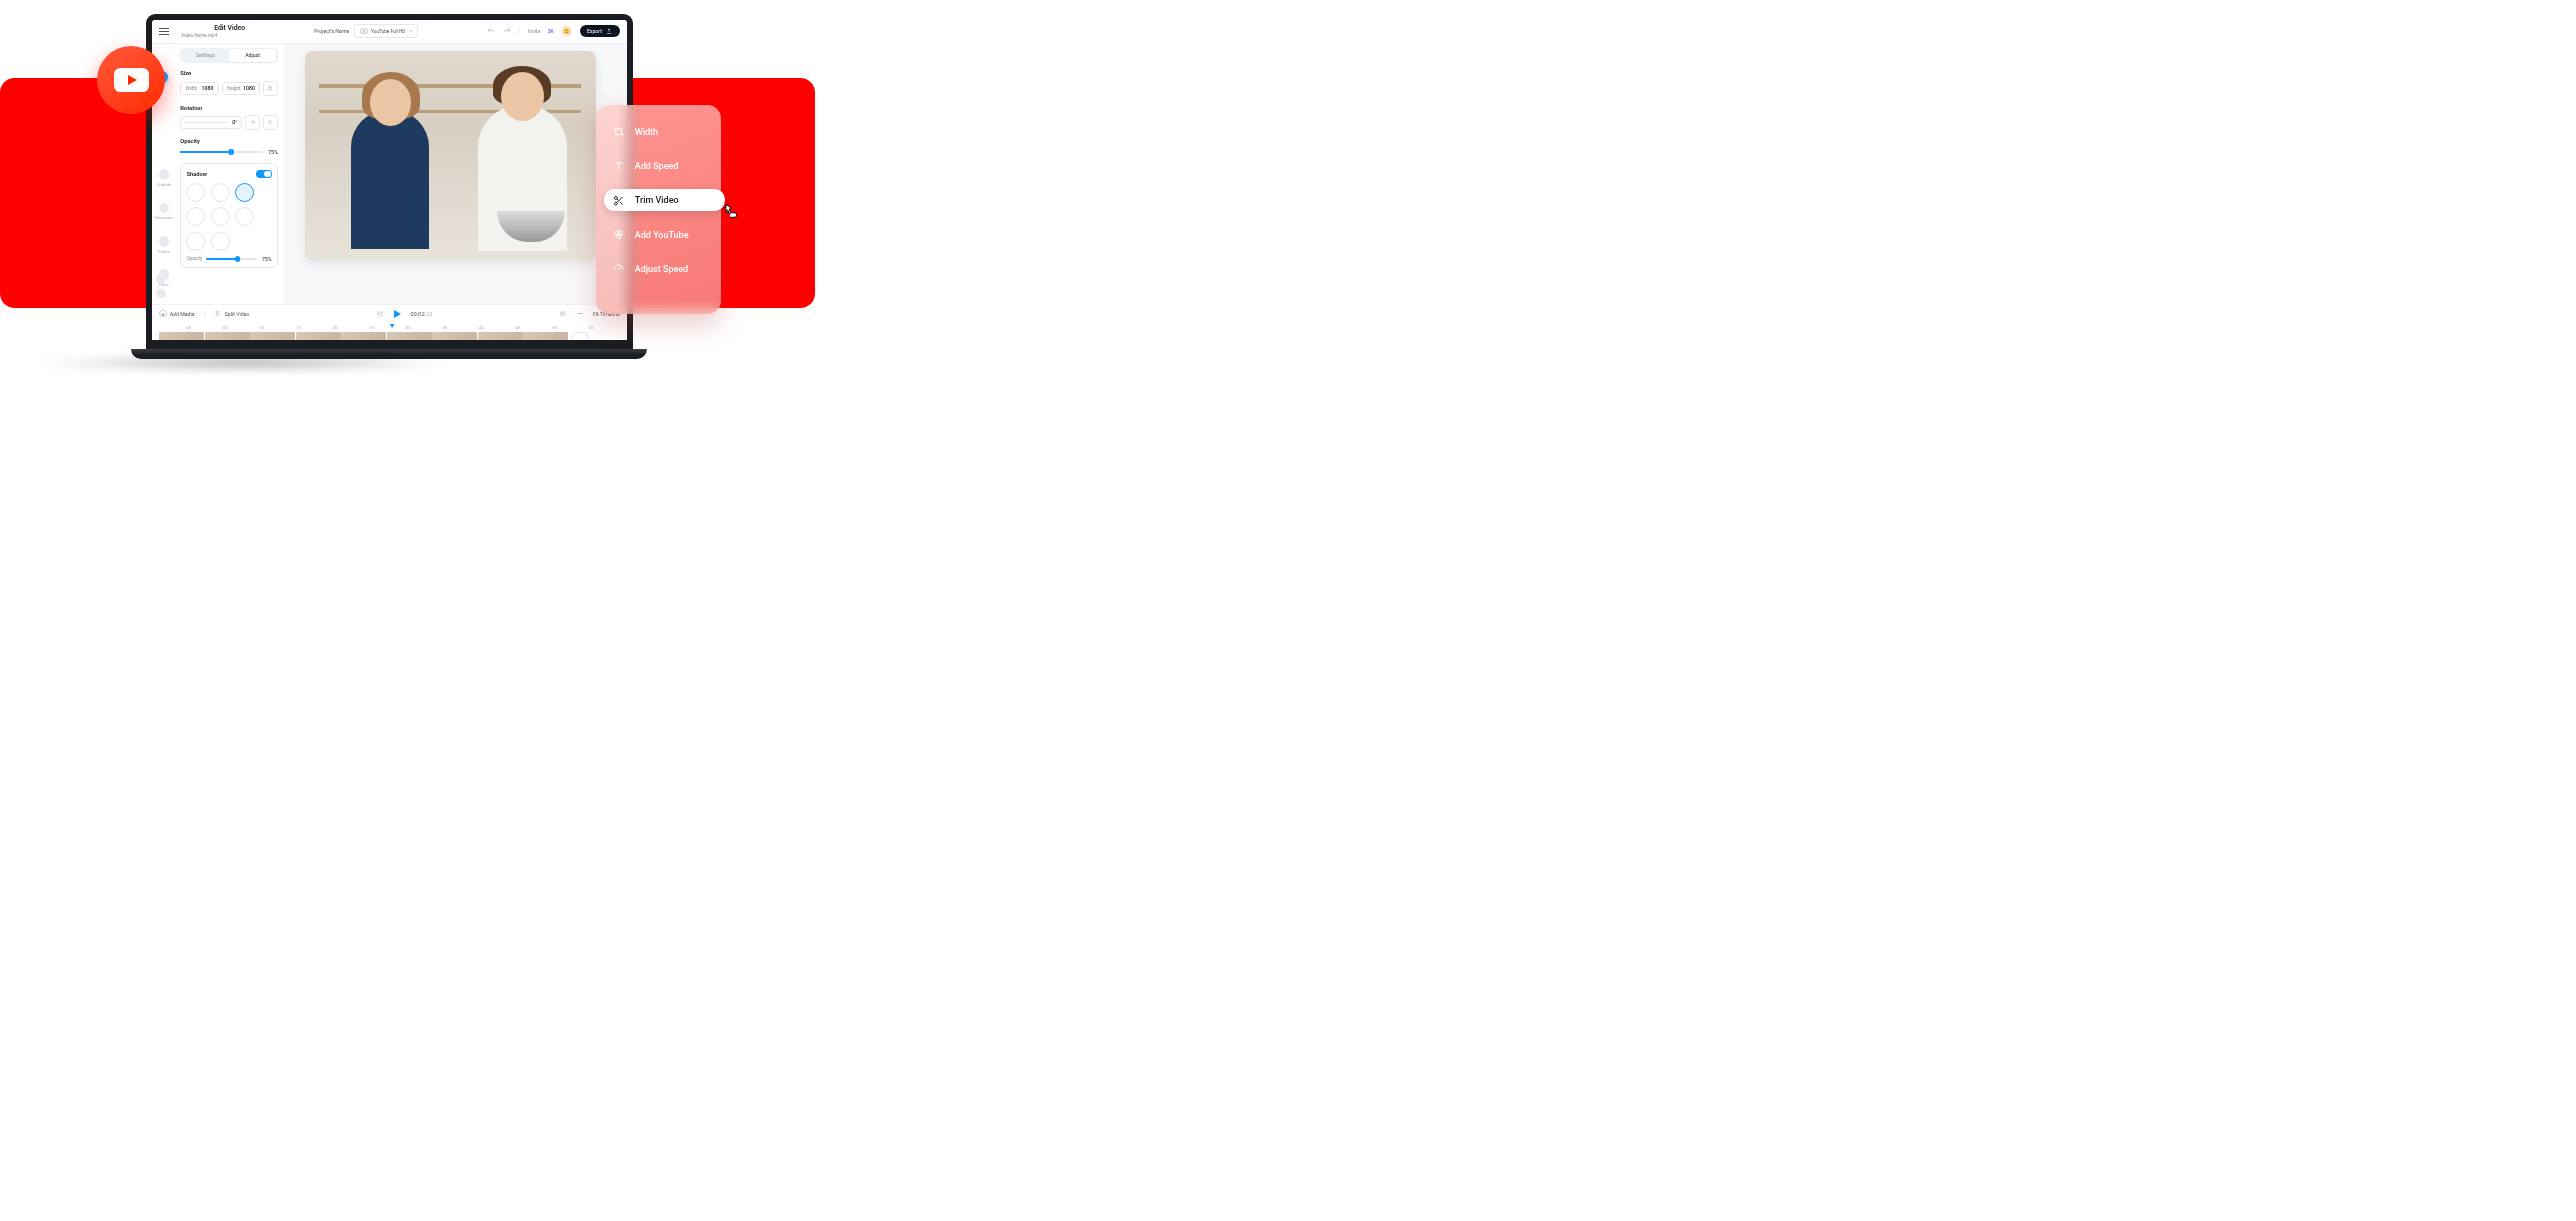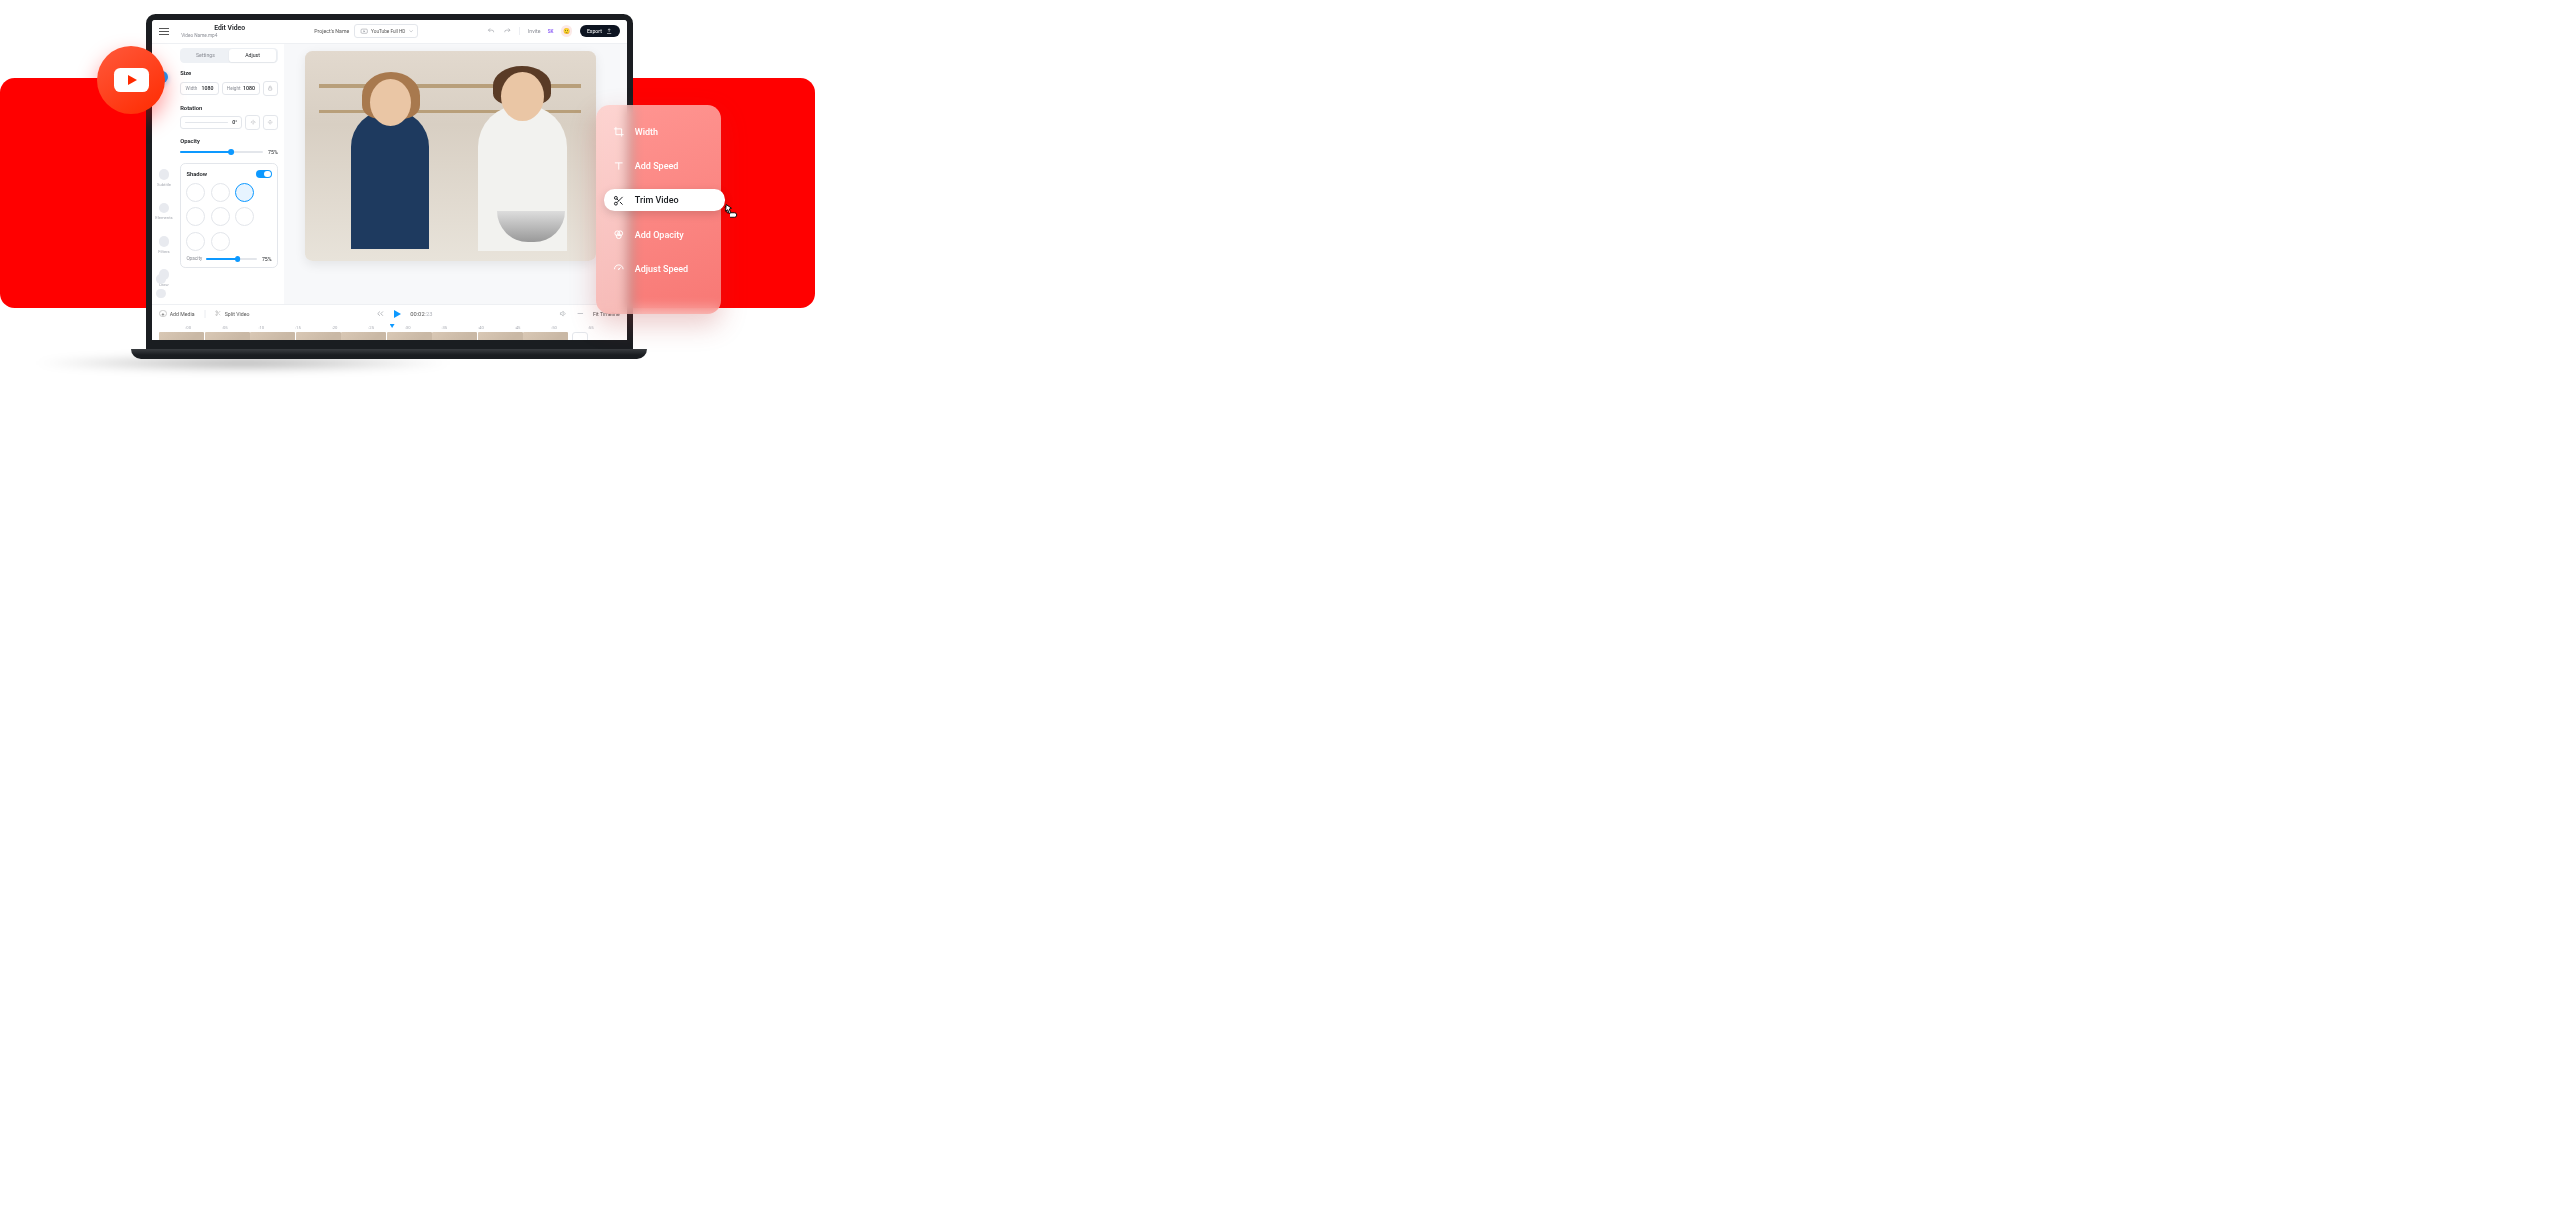--- a/index.html
+++ b/index.html
@@ -393,21 +393,21 @@
         <path d="M8 3v4M8 3l3 3M8 3L5 6M12 13h6a3 3 0 010 6h-6M8 7v6h4" fill="#fff" stroke="#000" stroke-width="1.2"></path>
         <path d="M7 2l-1 9 3-2 2 5 2-1-2-5 3-1z" fill="#fff" stroke="#000" stroke-width="1.2"></path>
       </svg>
   </div>
   <div class="pop-item">
     <svg class="pop-icon" viewBox="0 0 24 24">
         <circle cx="9" cy="9" r="5" fill="none" stroke="#fff" stroke-width="2"></circle>
         <circle cx="15" cy="9" r="5" fill="none" stroke="#fff" stroke-width="2"></circle>
         <circle cx="12" cy="15" r="5" fill="none" stroke="#fff" stroke-width="2"></circle>
       </svg>
-    <span>Add Opacity</span>
+    <span>Add YouTube</span>
   </div>
   <div class="pop-item">
     <svg class="pop-icon" viewBox="0 0 24 24">
         <path d="M3 13a9 9 0 0118 0M12 13l4-4" fill="none" stroke="#fff" stroke-width="2"></path>
         <circle cx="12" cy="13" r="1.5" fill="#fff"></circle>
       </svg>
     <span>Adjust Speed</span>
   </div>
 </div>
 

